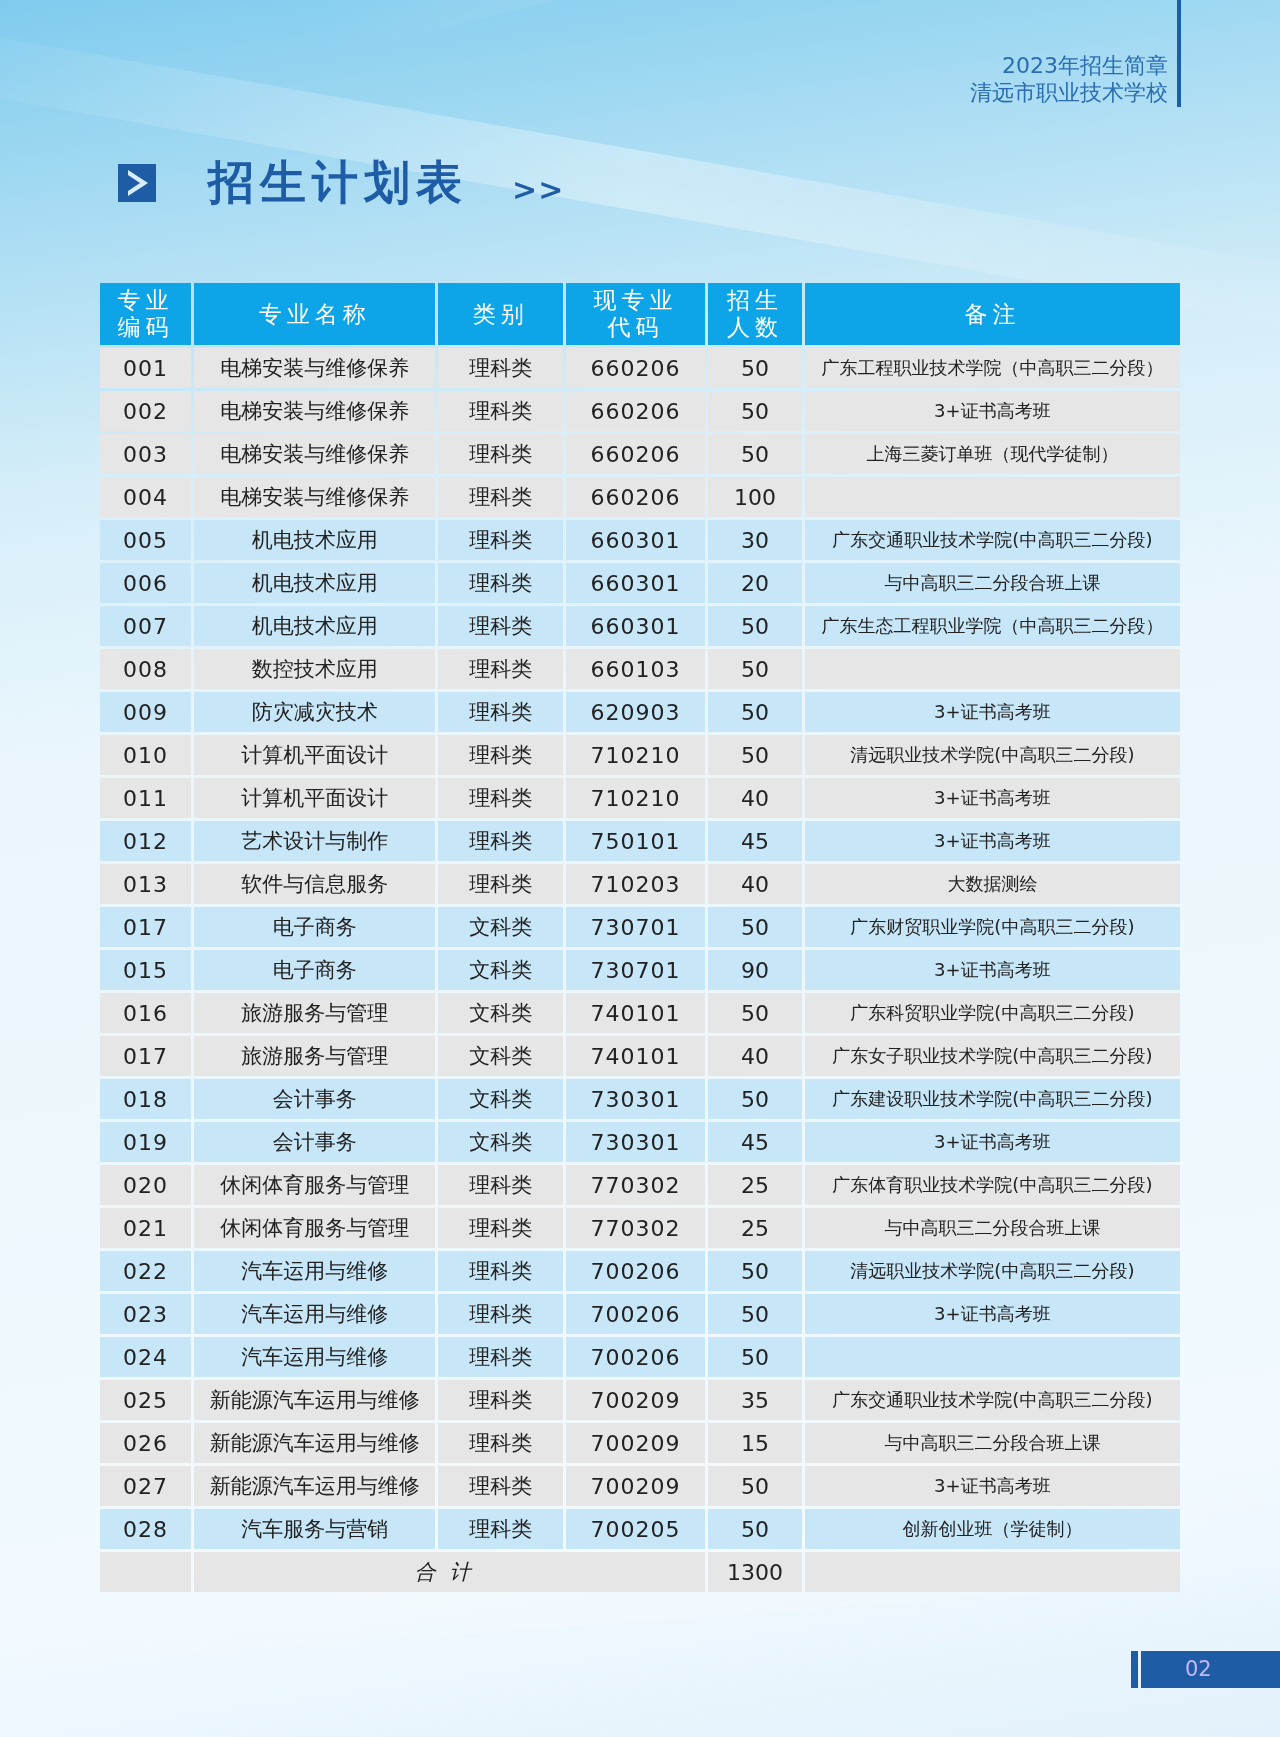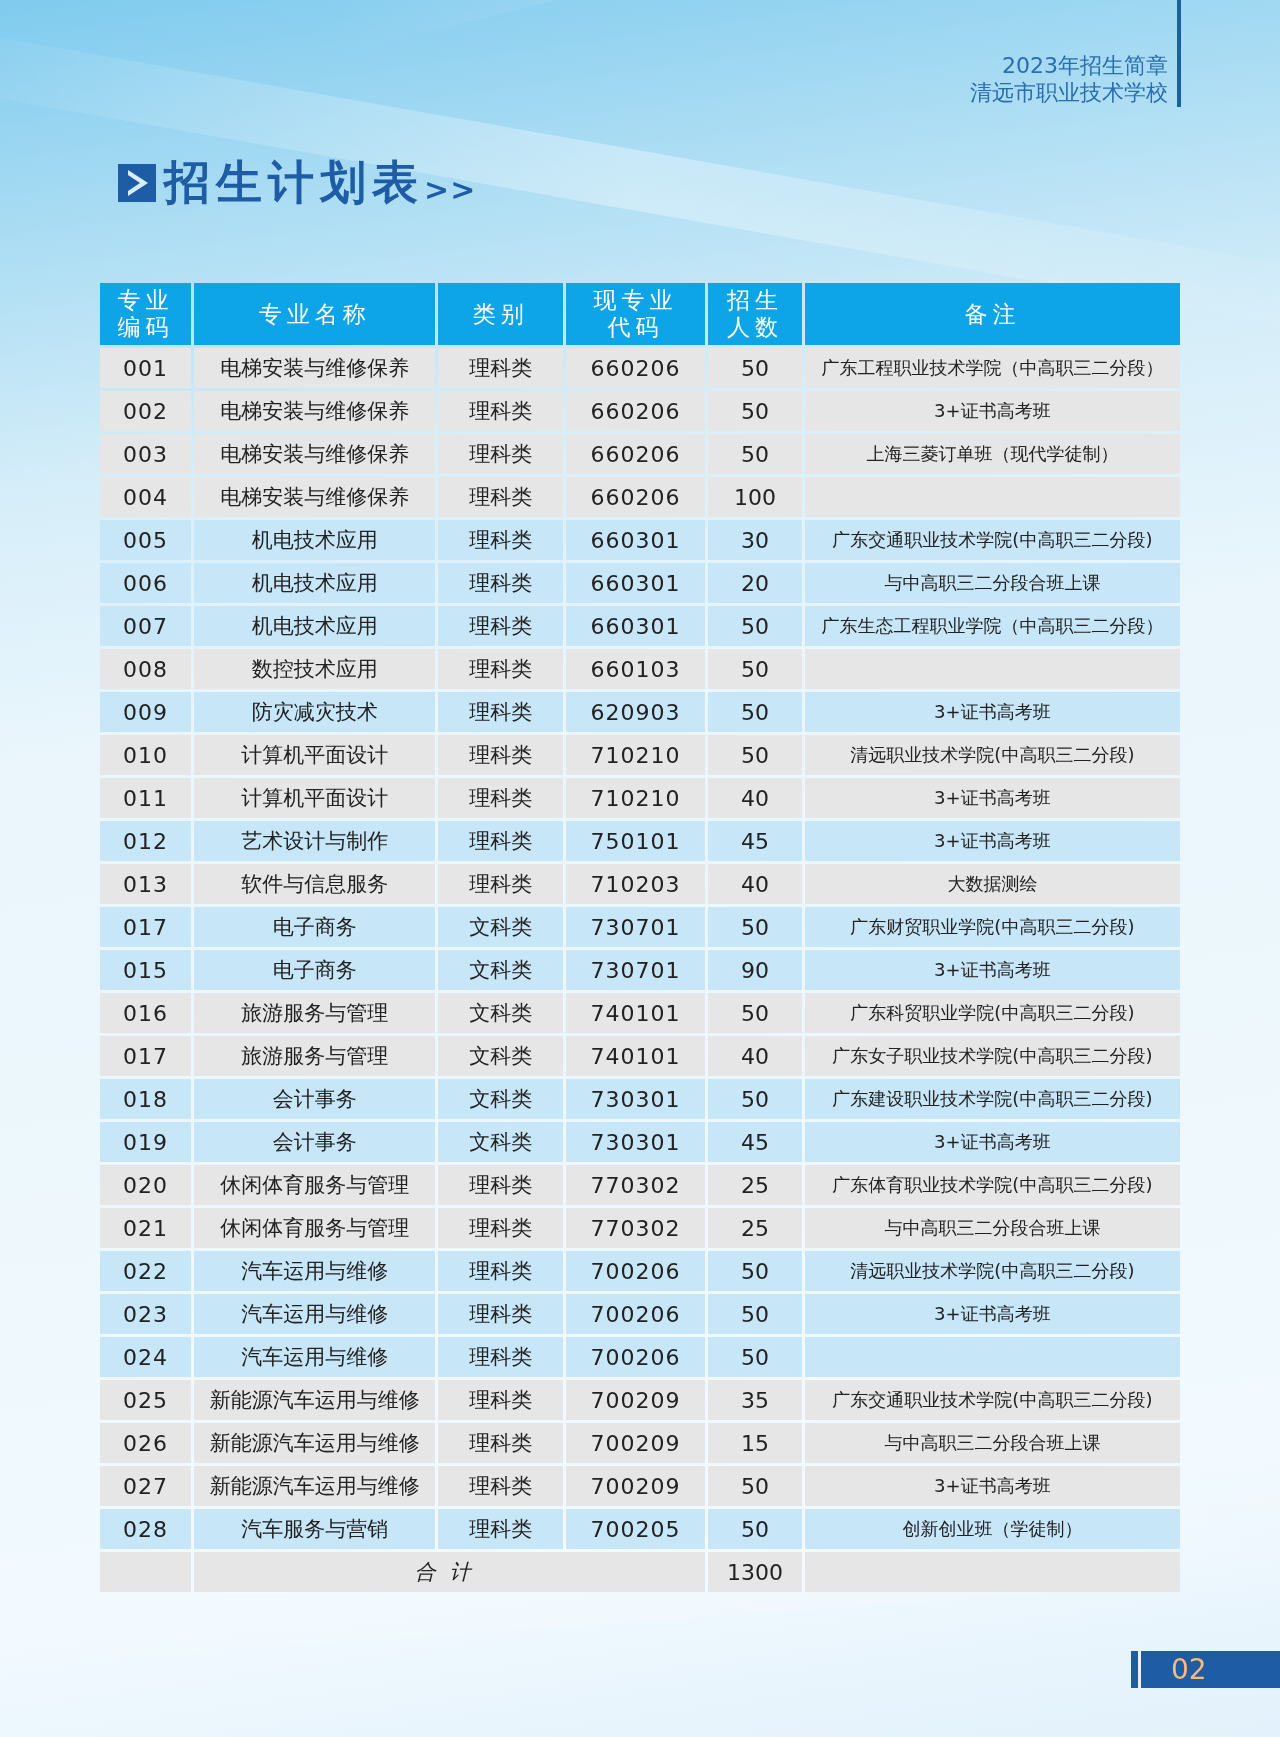--- a/index.html
+++ b/index.html
@@ -22,21 +22,21 @@
     position: absolute; right: 112px; top: 52px;
     text-align: right; color: #2a6db0;
     font-size: 22px; line-height: 27px; font-weight: 500;
   }
   .header-rule {
     position: absolute; left: 1177px; top: 0; width: 4px; height: 107px; background: #1b5fa6;
   }
 
   .section-title {
     position: absolute; left: 118px; top: 152px;
-    display: flex; align-items: center; color: #1f5ca6;
+    display: flex; align-items: center; color: #1f5ca6; gap: 44px;
   }
   .title-arrow {
     width: 38px; height: 38px; background: #1f5ca6; position: relative; margin-right: 8px;
   }
   .title-arrow::after {
     content: ""; position: absolute; left: 10px; top: 6px;
     border-left: 20px solid #d8eefa; border-top: 13px solid transparent; border-bottom: 13px solid transparent;
   }
   .title-arrow::before {
     content: ""; position: absolute; left: 7px; top: 9px;
@@ -68,21 +68,21 @@
   .plan-table td.total-label { letter-spacing: 14px; font-size: 21px; font-style: italic; }
 
   .c1 { width: 95px; } .c2 { width: 244px; } .c3 { width: 130px; }
   .c4 { width: 143px; margin-left: 11px; } .c5 { width: 97px; } .c6 { width: 378px; }
 
   .page-num {
     position: absolute; left: 1131px; top: 1651px; height: 37px; width: 149px; display: flex;
   }
   .page-num .bar { width: 7px; height: 37px; background: #1f5ca6; margin-right: 3px; }
   .page-num .box {
-    flex: 1; background: #1f5ca6; color: #fdba74; font-size: 28px; line-height: 37px; padding-left: 30px;
+    flex: 1; background: #1f5ca6; color: #c4b5fd; font-size: 21px; line-height: 37px; padding-left: 44px;
   }
 </style>
 </head>
 <body>
 
 <div class="bg-streak s1"></div>
 <div class="bg-streak s2"></div>
 <div class="bg-streak s3"></div>
 
 <div class="header-rule"></div>

